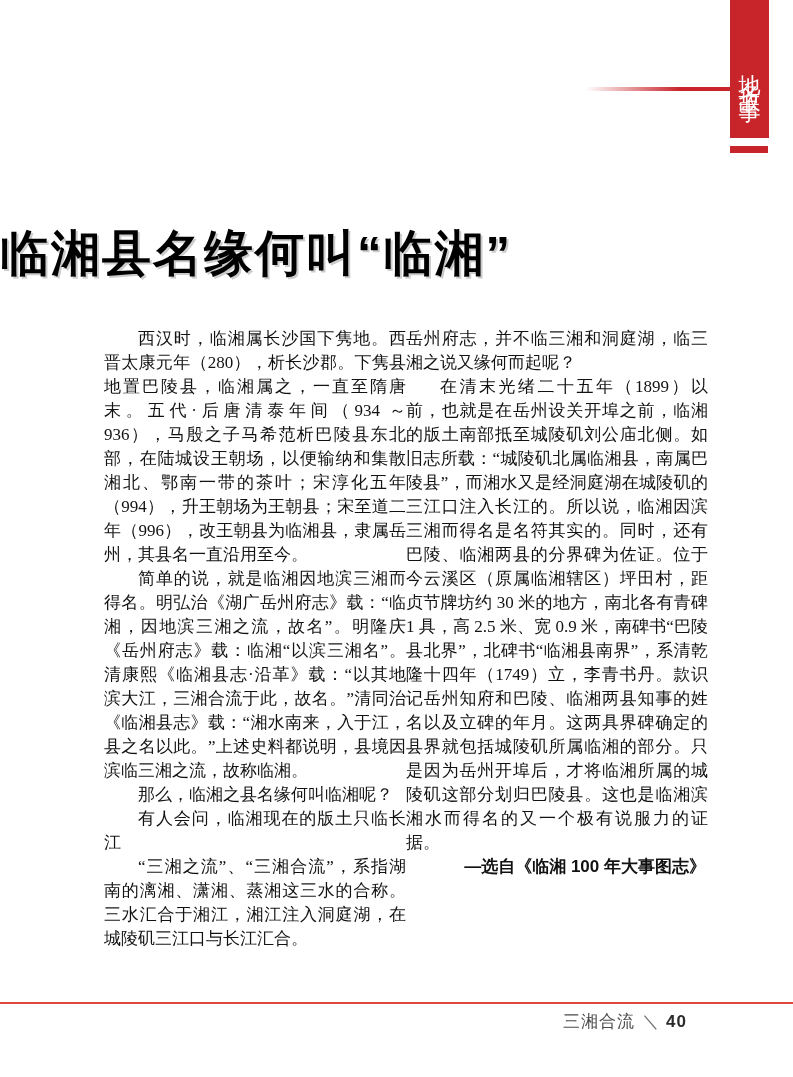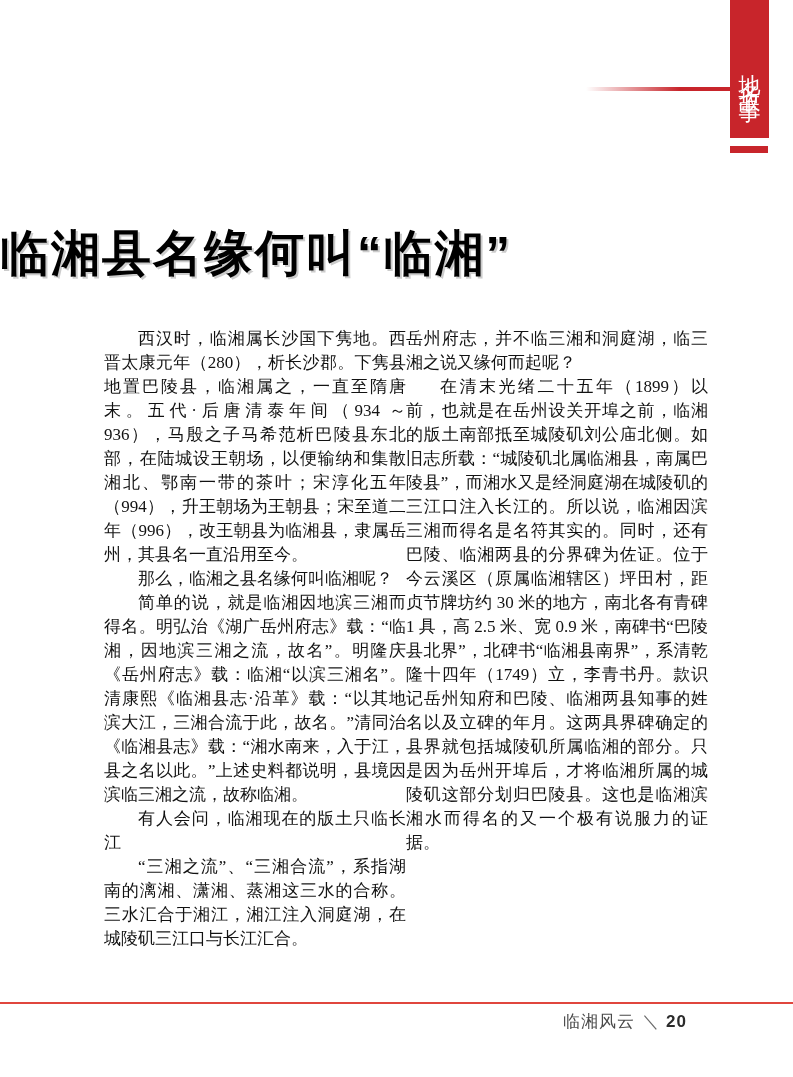--- a/index.html
+++ b/index.html
@@ -99,34 +99,35 @@
   </div>
 
   <div class="banner-bar"></div>
 
   <h1 class="title">临湘县名缘何叫“临湘”</h1>
 
   <div class="columns">
 
     <div class="col">
       <p>西汉时，临湘属长沙国下隽地。西晋太康元年（280），析长沙郡。下隽县地置巴陵县，临湘属之，一直至隋唐末。五代·后唐清泰年间（934 ～ 936），马殷之子马希范析巴陵县东北部，在陆城设王朝场，以便输纳和集散湘北、鄂南一带的茶叶；宋淳化五年（994），升王朝场为王朝县；宋至道二年（996），改王朝县为临湘县，隶属岳州，其县名一直沿用至今。</p>
+      <p>简单的说，就是临湘因地滨三湘而得名。明弘治《湖广岳州府志》载：“临湘，因地滨三湘之流，故名”。明隆庆《岳州府志》载：临湘“以滨三湘名”。清康熙《临湘县志·沿革》载：“以其地滨大江，三湘合流于此，故名。”清同治《临湘县志》载：“湘水南来，入于江，县之名以此。”上述史料都说明，县境因滨临三湘之流，故称临湘。</p>
       <p>那么，临湘之县名缘何叫临湘呢？</p>
-      <p>简单的说，就是临湘因地滨三湘而得名。明弘治《湖广岳州府志》载：“临湘，因地滨三湘之流，故名”。明隆庆《岳州府志》载：临湘“以滨三湘名”。清康熙《临湘县志·沿革》载：“以其地滨大江，三湘合流于此，故名。”清同治《临湘县志》载：“湘水南来，入于江，县之名以此。”上述史料都说明，县境因滨临三湘之流，故称临湘。</p>
       <p>有人会问，临湘现在的版土只临长江</p>
       <p>“三湘之流”、“三湘合流”，系指湖南的漓湘、潇湘、蒸湘这三水的合称。三水汇合于湘江，湘江注入洞庭湖，在城陵矶三江口与长江汇合。</p>
     </div>
 
     <div class="col">
       <p class="no-indent">岳州府志，并不临三湘和洞庭湖，临三湘之说又缘何而起呢？</p>
       <p>在清末光绪二十五年（1899）以前，也就是在岳州设关开埠之前，临湘的版土南部抵至城陵矶刘公庙北侧。如旧志所载：“城陵矶北属临湘县，南属巴陵县”，而湘水又是经洞庭湖在城陵矶的三江口注入长江的。所以说，临湘因滨三湘而得名是名符其实的。同时，还有巴陵、临湘两县的分界碑为佐证。位于今云溪区（原属临湘辖区）坪田村，距贞节牌坊约 30 米的地方，南北各有青碑 1 具，高 2.5 米、宽 0.9 米，南碑书“巴陵县北界”，北碑书“临湘县南界”，系清乾隆十四年（1749）立，李青书丹。款识记岳州知府和巴陵、临湘两县知事的姓名以及立碑的年月。这两具界碑确定的县界就包括城陵矶所属临湘的部分。只是因为岳州开埠后，才将临湘所属的城陵矶这部分划归巴陵县。这也是临湘滨湘水而得名的又一个极有说服力的证据。</p>
+      <p class="attribution">—选自《临湘 100 年大事图志》</p>
     </div>
 
   </div>
 
   <div class="footer-line"></div>
 
   <div class="footer">
-    <span class="journal">临湘风云</span>
+    <span class="journal">三湘合流</span>
     <span class="sep">＼</span>
-    <span class="pagenum">20</span>
+    <span class="pagenum">40</span>
   </div>
 
 </div>
 
 </body></html>

